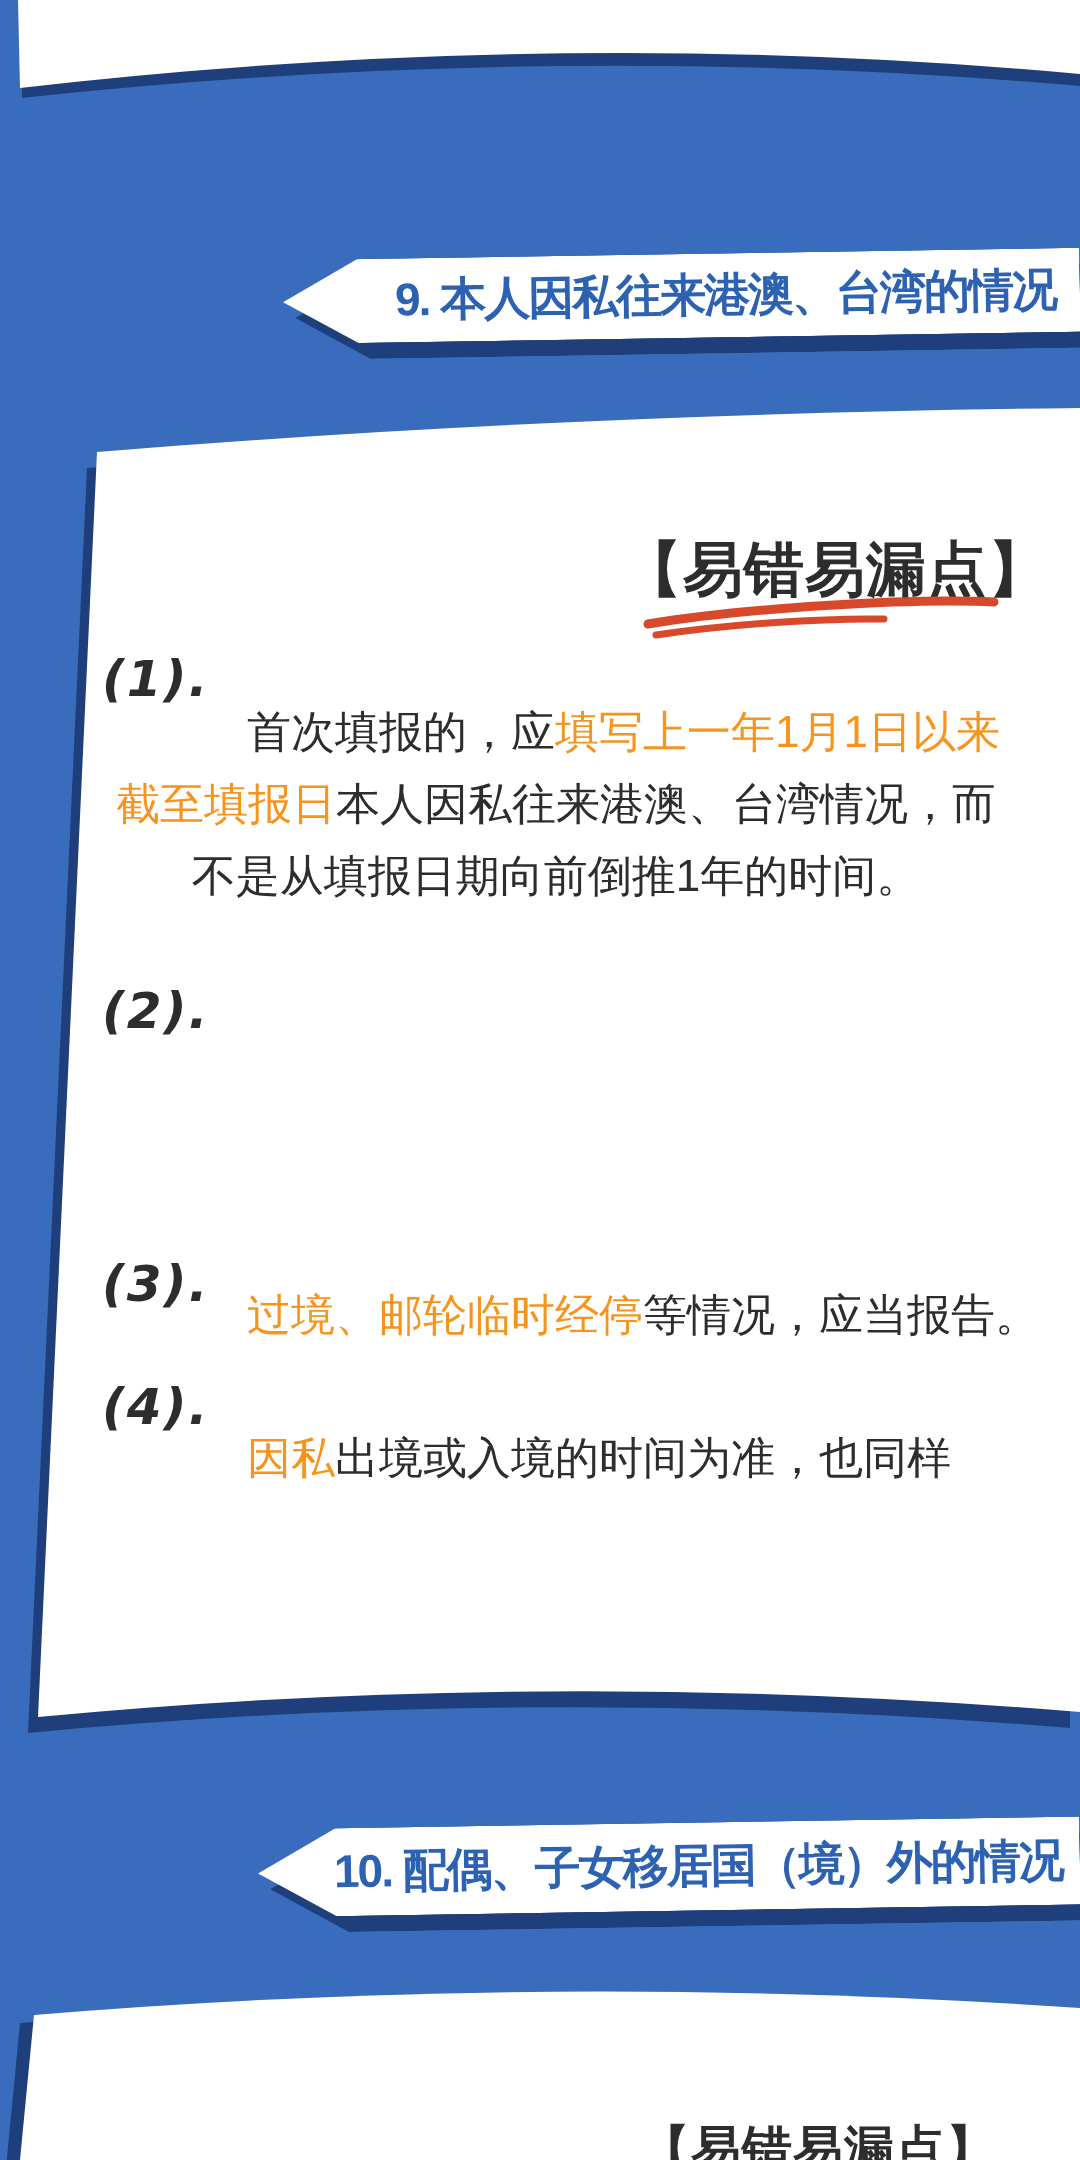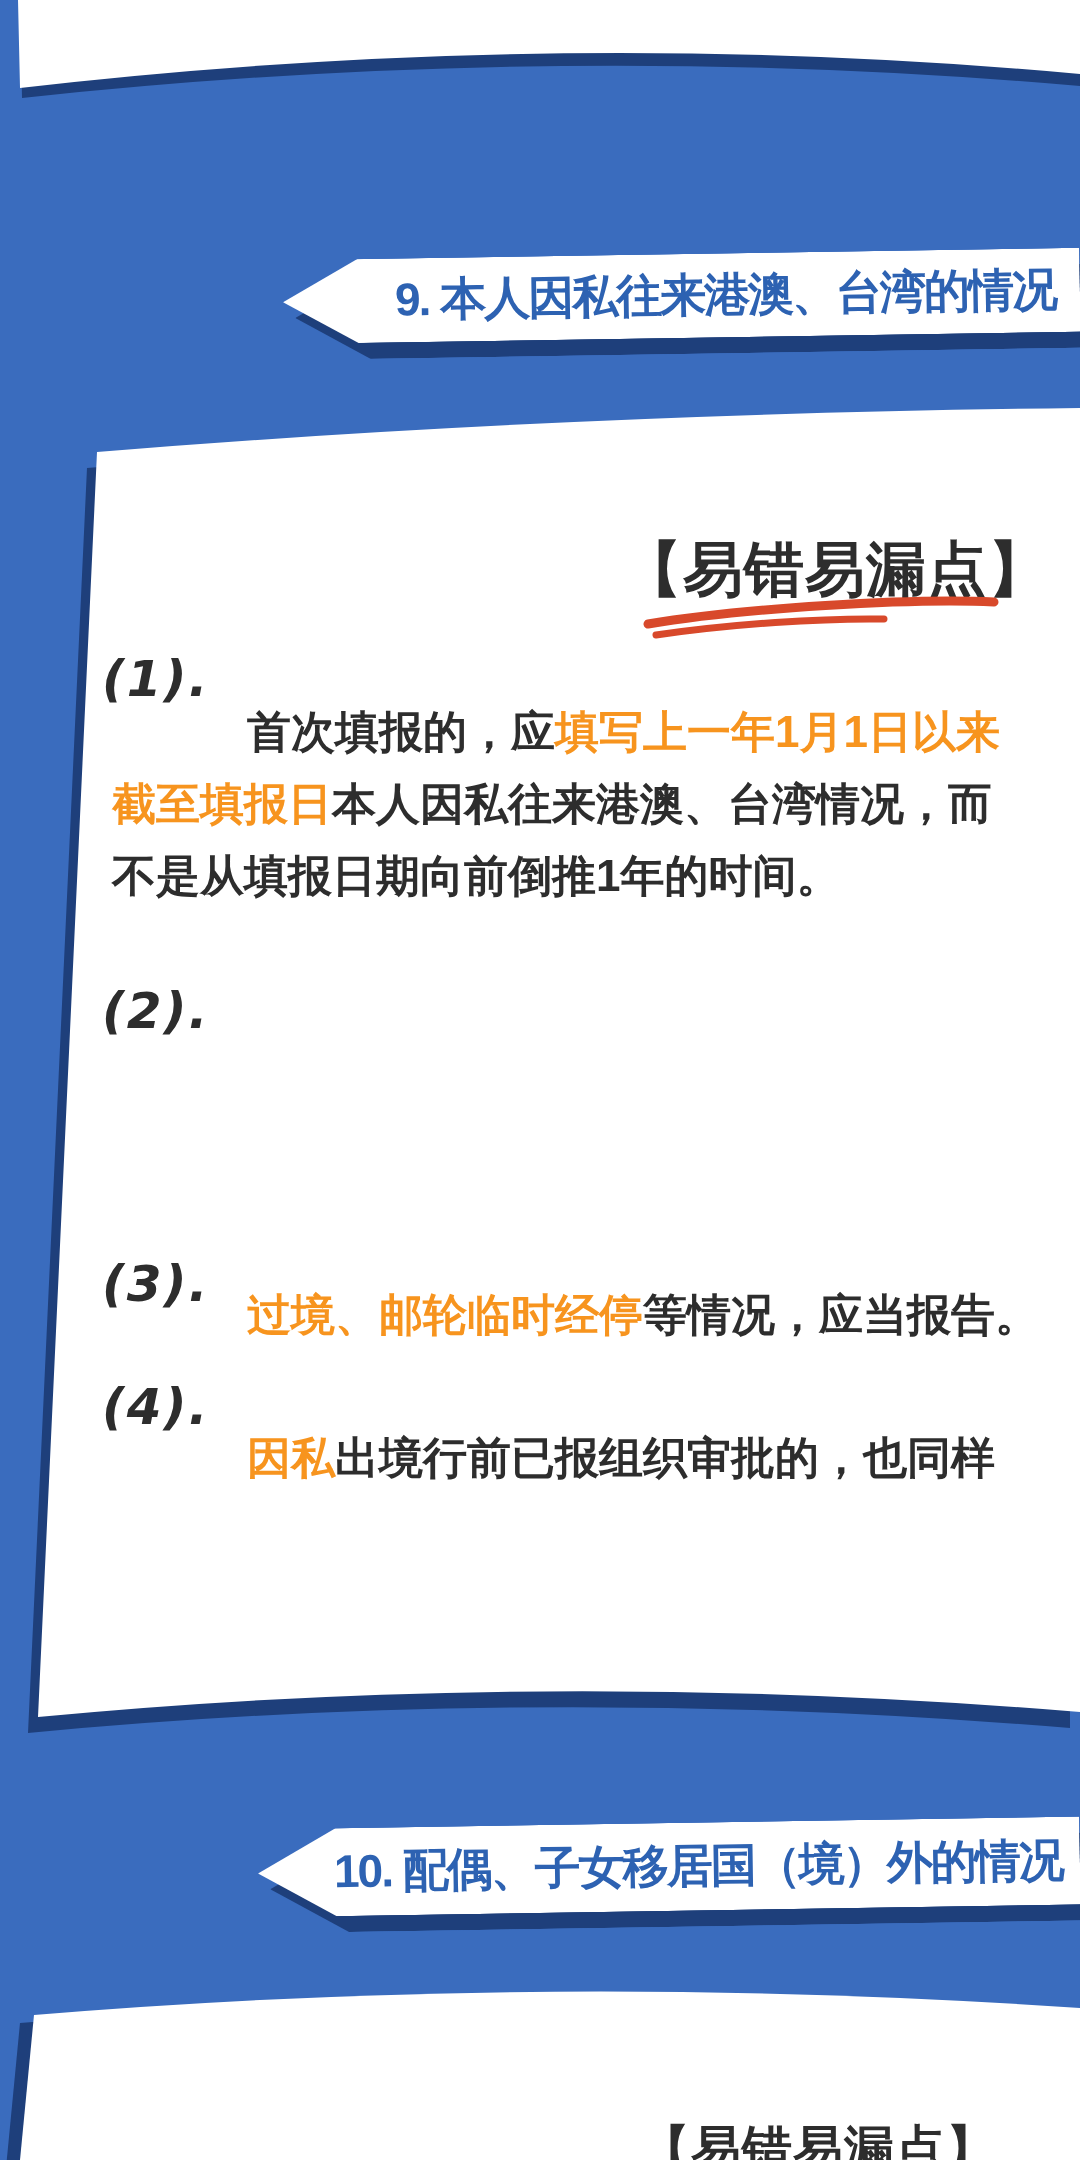--- a/index.html
+++ b/index.html
@@ -1,20 +1,21 @@
 <!DOCTYPE html>
 <html style="--bg: #3A6CBE; --shadow: #1E3F7B; --white: #FFFFFF; --banner-blue: #2D62B2; --orange: #F7941E; --red: #D8492B; --ink: #2D2D2D;"><head>
 <meta charset="utf-8">
 <style>
   html,body{margin:0;padding:0;}
   body{width:1080px;background:#223;}
   .canvas{
     position:relative;width:1080px;height:2160px;overflow:hidden;
     background:var(--bg,#3A6CBE);
     font-family:"Liberation Sans",sans-serif;
+    text-align:center;
   }
   svg.bg{position:absolute;left:0;top:0;width:1080px;height:2160px;}
 
   
   .banner{position:absolute;transform:rotate(-0.9deg);}
   .banner-9{left:283px;top:254px;width:797px;height:84px;}
   .banner-10{left:258px;top:1823px;width:822px;height:88px;}
   .banner .shadow{position:absolute;inset:0;background:var(--shadow);transform:translate(12px,16px);}
   .banner .shape{position:absolute;inset:0;background:var(--white);}
   .banner-9 .shadow,.banner-9 .shape{clip-path:polygon(0 50%,9.4% 0,100% 0,100% 100%,9.4% 100%);}
@@ -36,21 +37,21 @@
   .underline path{stroke:var(--red);fill:none;stroke-linecap:round;}
 
   .item{position:absolute;left:0;width:1080px;}
   .item .num{
     position:absolute;left:102px;top:0;
     font-family:"DejaVu Sans",sans-serif;font-style:italic;font-weight:800;
     font-size:50px;letter-spacing:2px;color:var(--ink);
   }
   .item .lines{position:absolute;left:112px;top:46px;}
   .item .line{
-    font-weight:700;font-size:44px;line-height:72px;letter-spacing:0;
+    font-weight:400;font-size:44px;line-height:72px;letter-spacing:0;
     color:var(--ink);white-space:nowrap;
   }
   .item .line.first{padding-left:135px;}
   .hl{color:var(--orange);}
   .item-1{top:650px;}
   .item-2{top:982px;}
   .item-3{top:1255px;}
   .item-4{top:1378px;}
   .item-3 .lines{top:24px;}
   .item-4 .lines{top:44px;}
@@ -107,21 +108,21 @@
       </div>
       <div class="item item-3">
         <span class="num">(3).</span>
         <div class="lines">
           <div class="line first"><span class="hl">过境、邮轮临时经停</span><span>等情况，应当报告。</span></div>
         </div>
       </div>
       <div class="item item-4">
         <span class="num">(4).</span>
         <div class="lines">
-          <div class="line first"><span class="hl">因私</span><span>出境行前已报组织审批的，也同样</span></div>
+          <div class="line first"><span class="hl">因私</span><span>出境或入境的时间为准，也同样</span></div>
         </div>
       </div>
     </div>
 
   <div class="banner banner-10">
     <div class="shadow"></div>
     <div class="shape"></div>
     <span class="label">10. 配偶、子女移居国（境）外的情况</span>
   </div>
 

